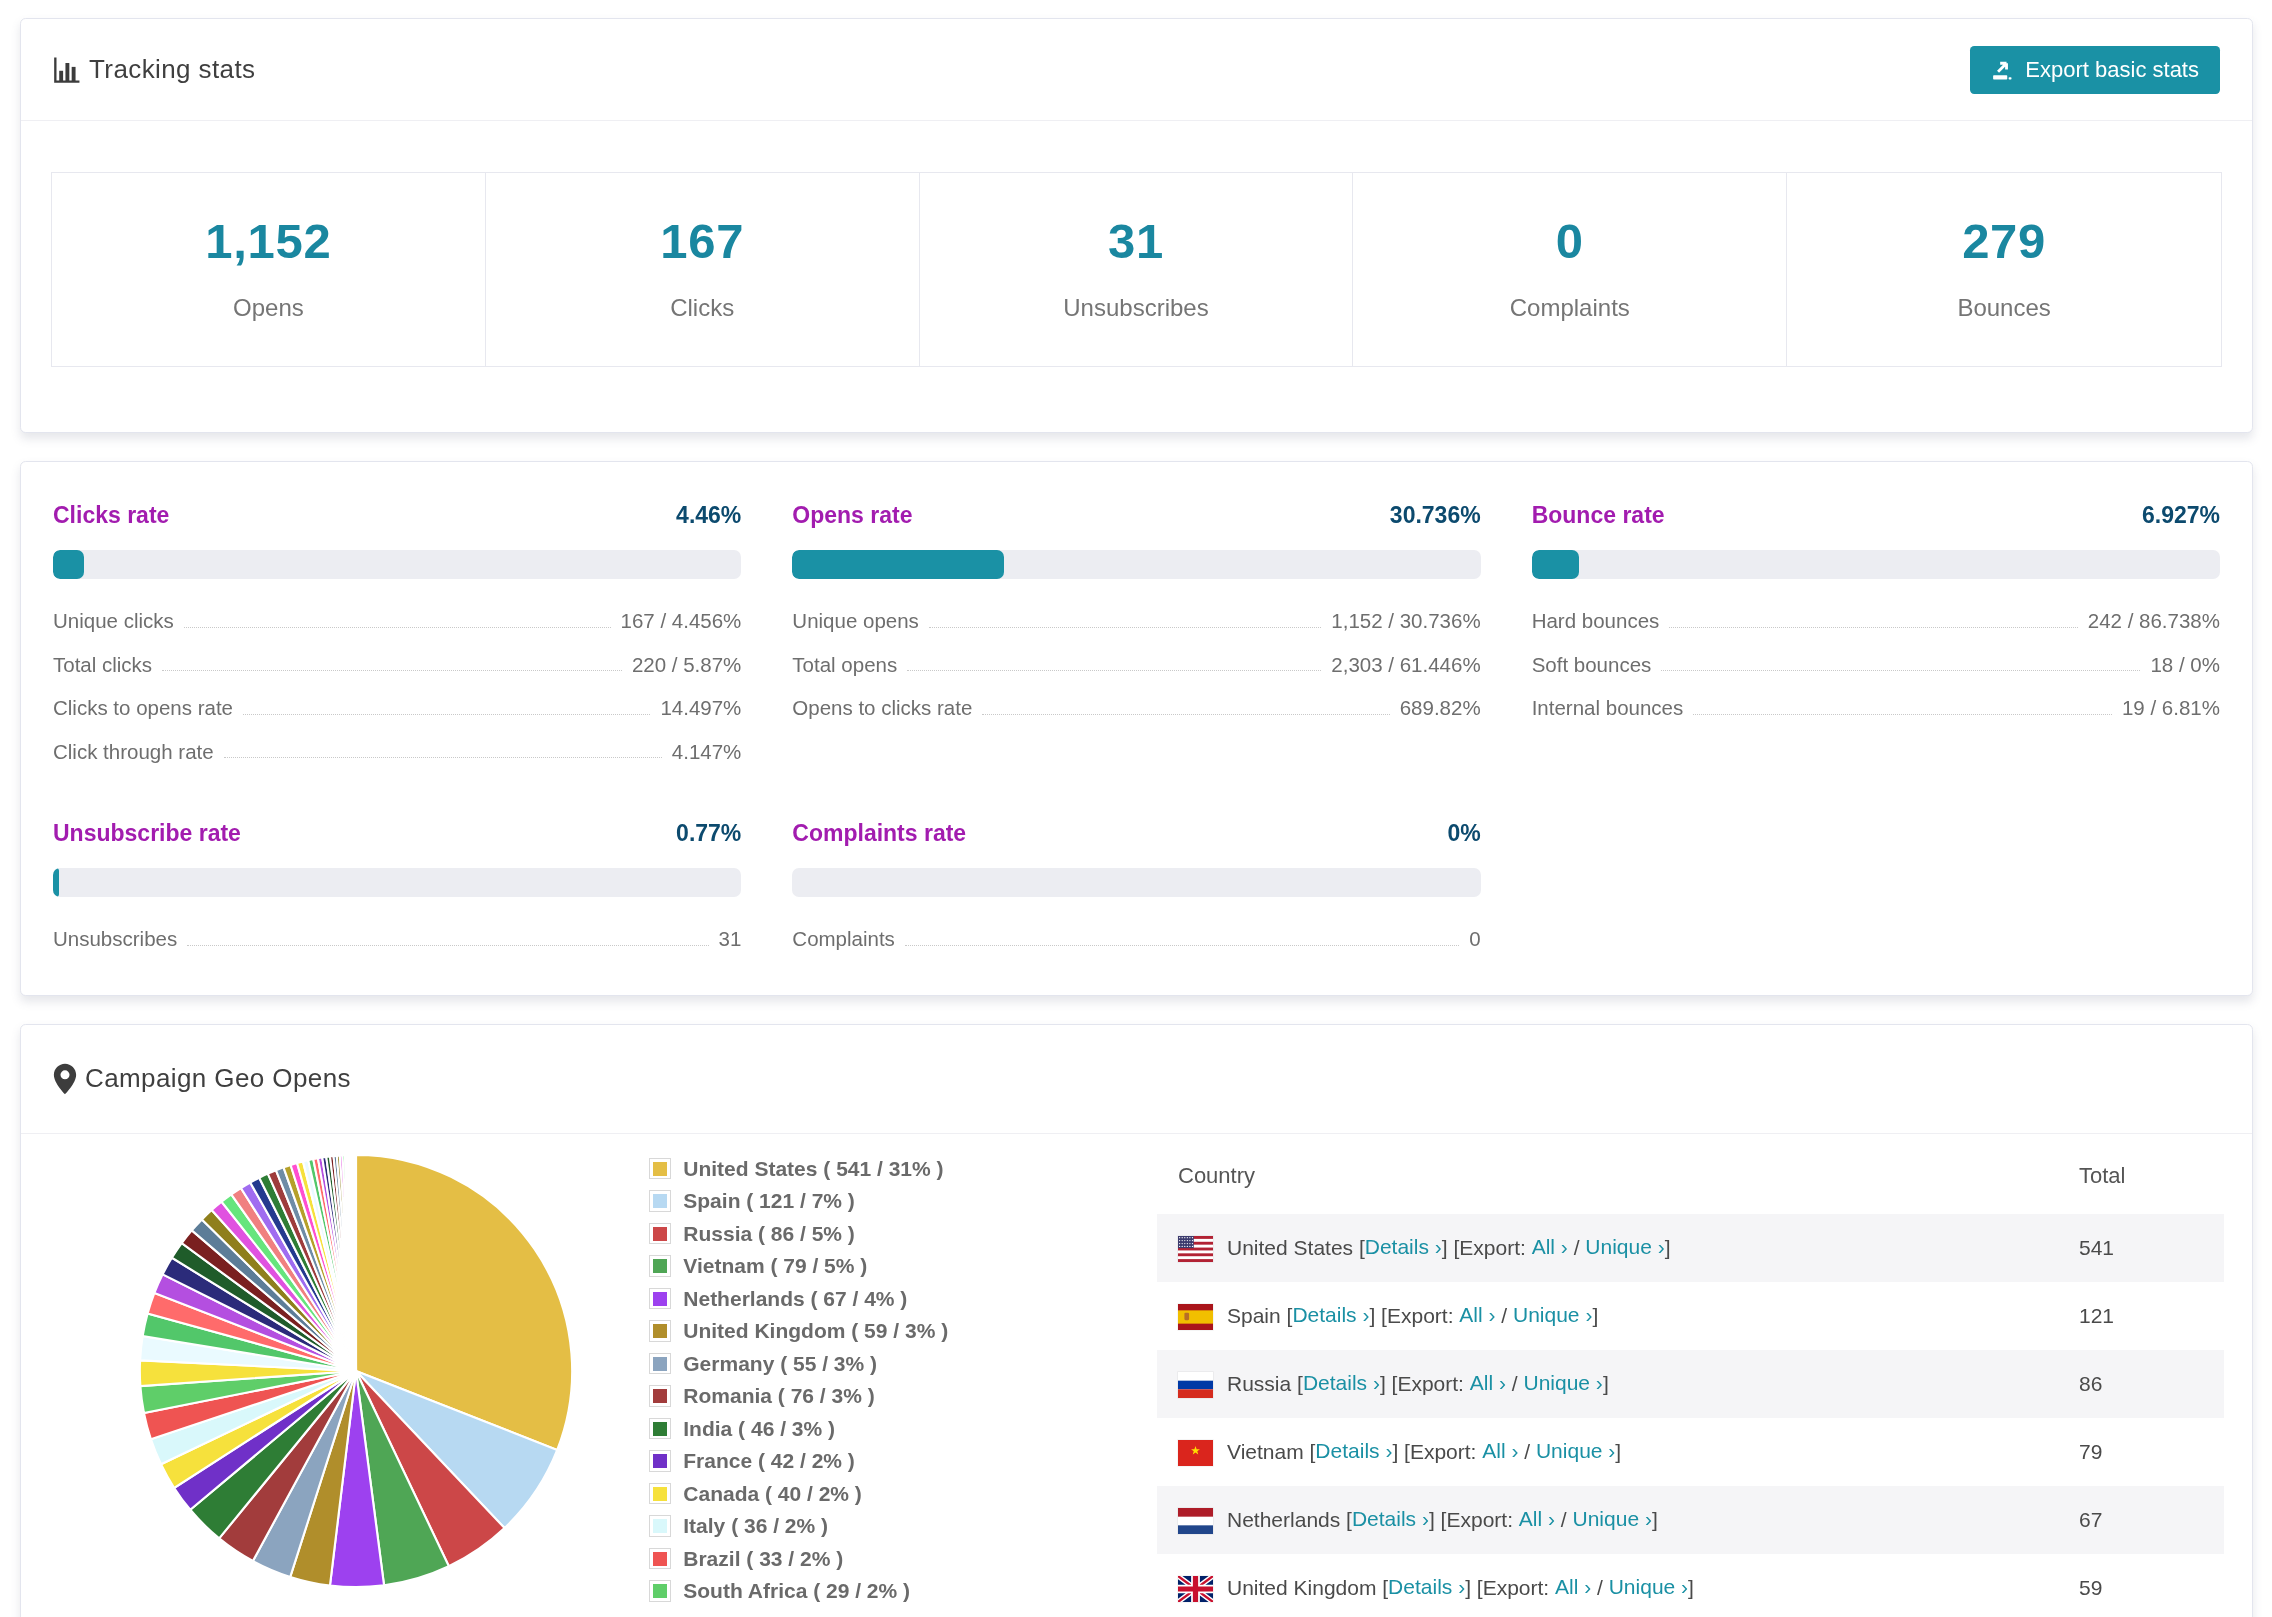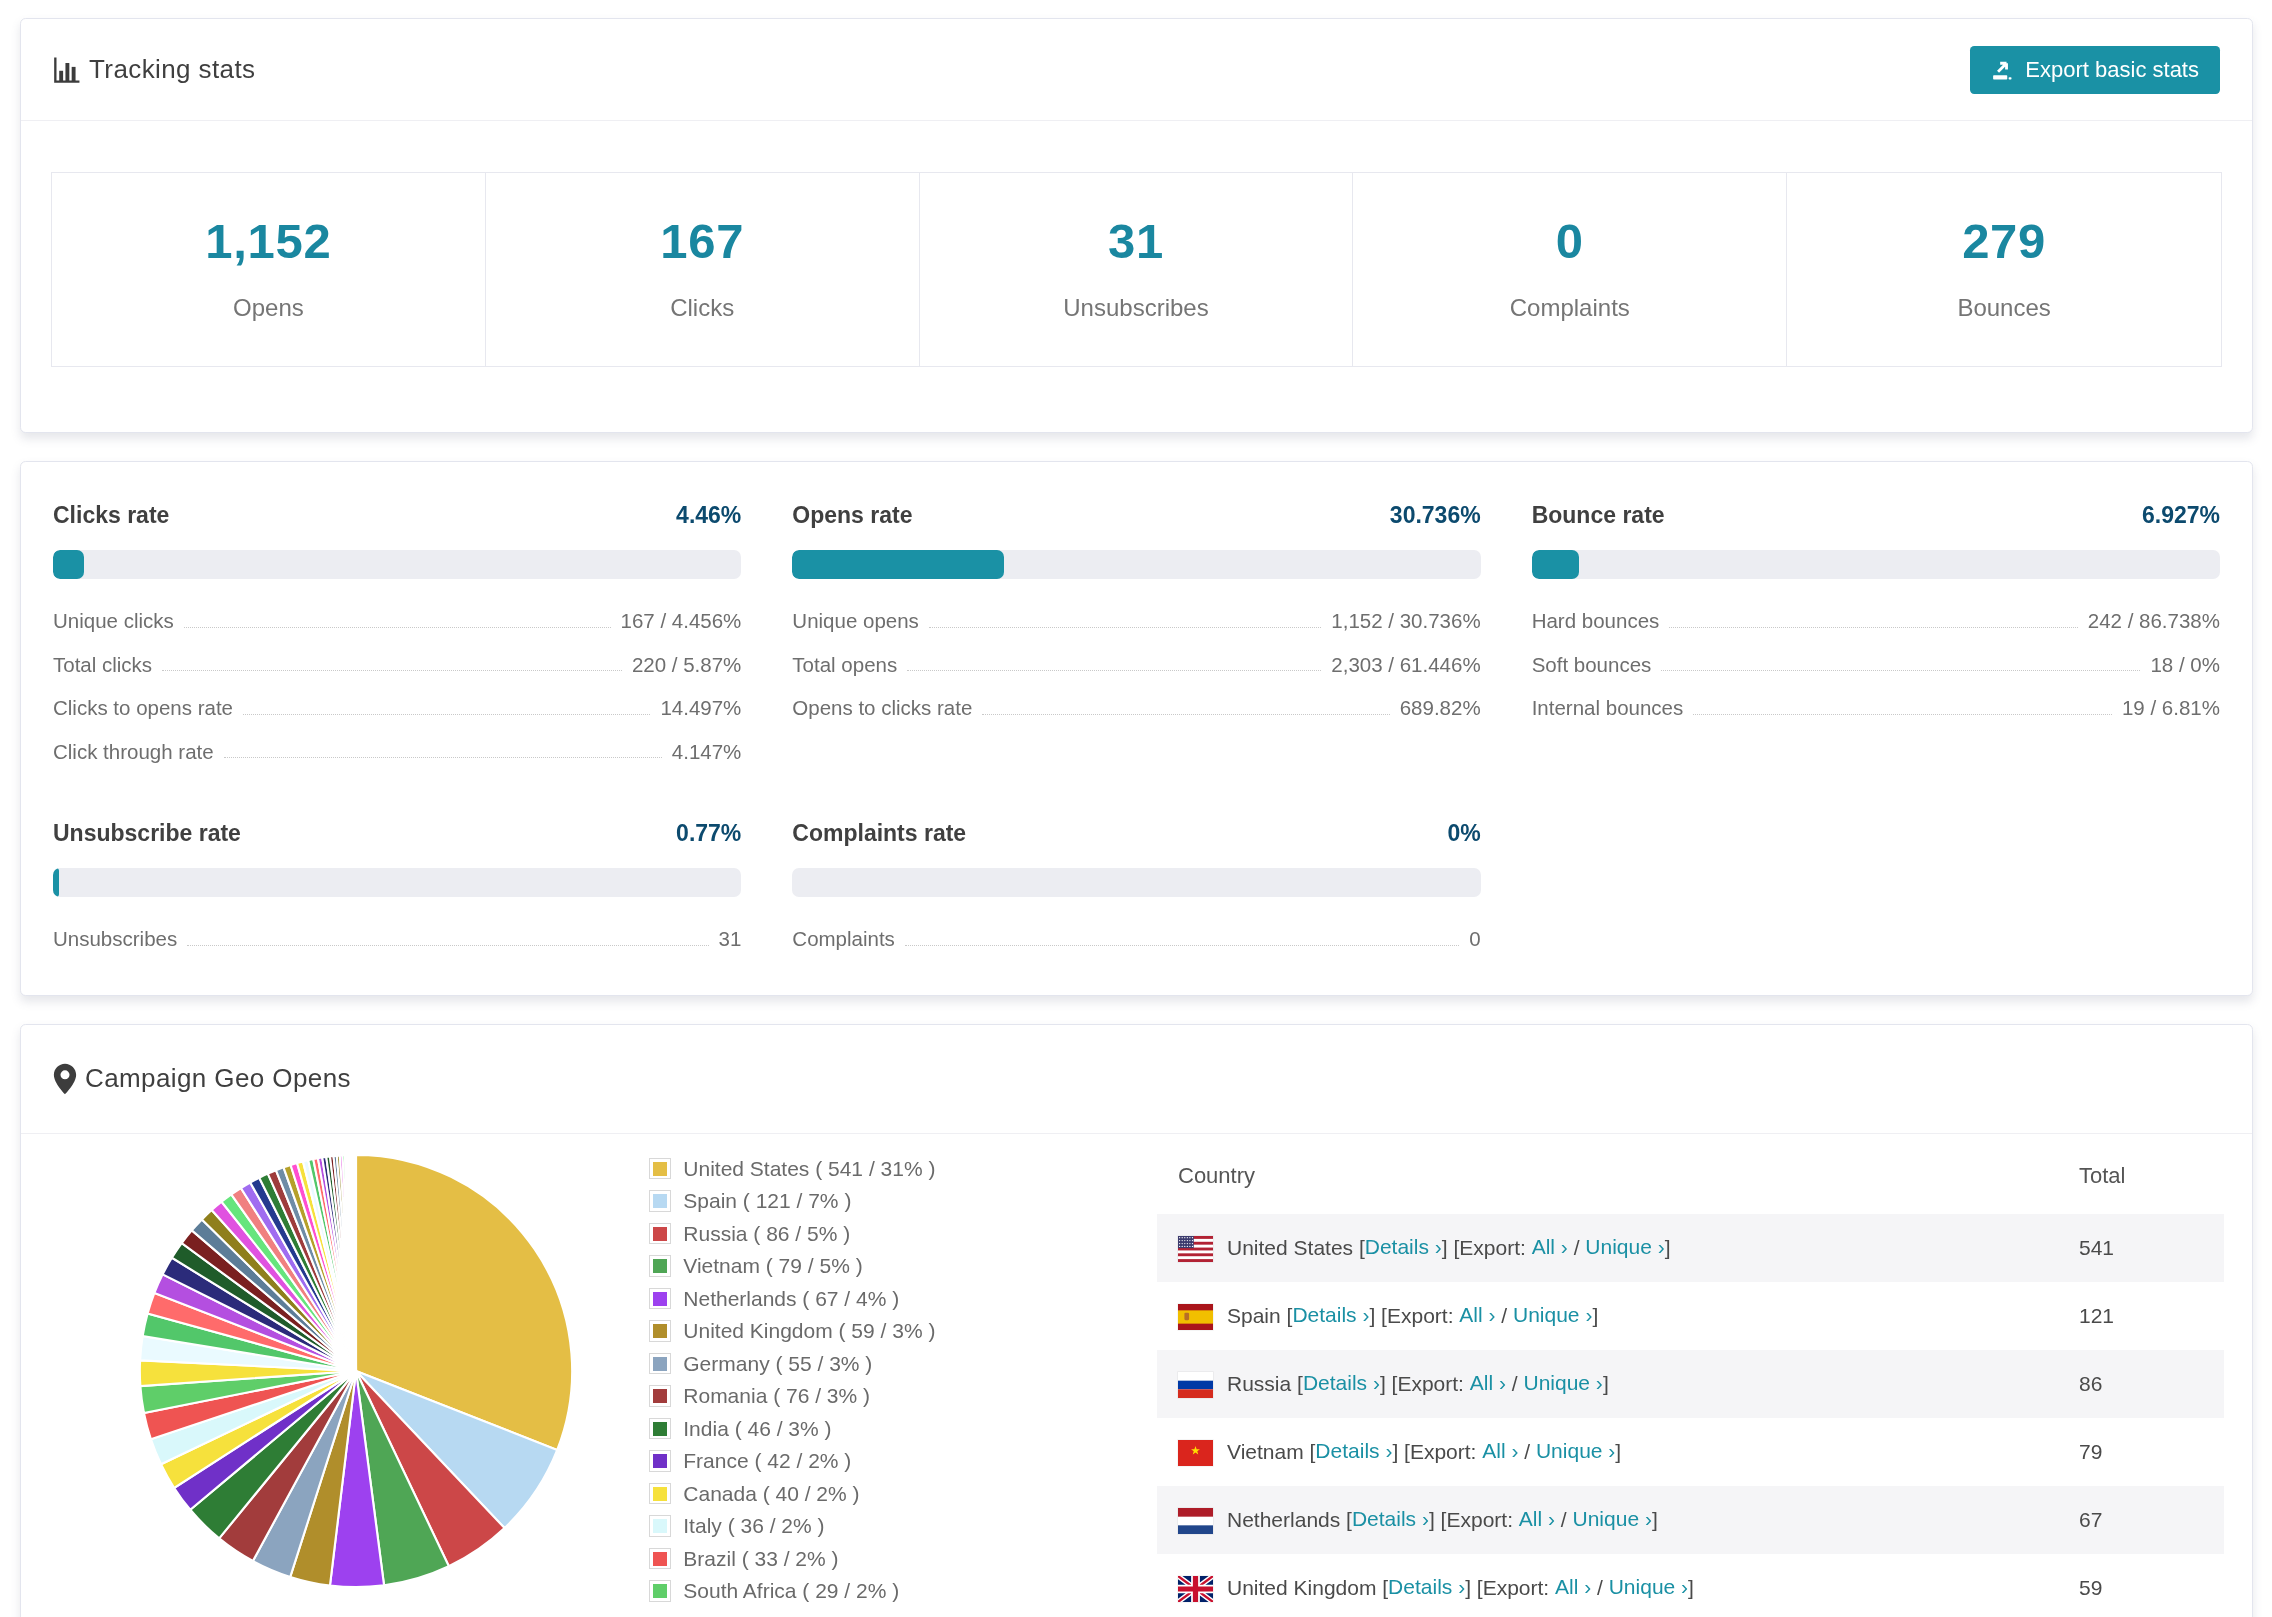--- a/index.html
+++ b/index.html
@@ -26,36 +26,36 @@
                   border:1.4px solid #e7e8ef; border-radius:0; }
   .sum-cell { text-align:center; padding:40px 0 44px; border-right:1.4px solid #e7e8ef; }
   .sum-cell:last-child { border-right:none; }
   .sum-num { font-size:49px; font-weight:700; color:#1a87a0; letter-spacing:0.7px; }
   .sum-lbl { margin-top:25px; font-size:24px; color:#757575; }
 
   
   .rates-card { padding:40px 32px 45px; }
   .rates-grid { display:grid; grid-template-columns:repeat(3,1fr); column-gap:51px; row-gap:58px; }
   .rate-head { display:flex; justify-content:space-between; align-items:baseline; }
-  .rate-title { font-size:23px; font-weight:700; color:#404040; }
+  .rate-title { font-size:23px; font-weight:700; color:#a21caf; }
   .rate-value { font-size:23px; font-weight:700; color:#0c4a6e; }
   .bar { margin-top:21px; height:29px; border-radius:7px; background:#ecedf2; position:relative; overflow:hidden; }
   .bar-fill { position:absolute; left:0; top:0; bottom:0; background:#1a91a5; border-radius:7px; }
   .rate-rows { margin-top:31px; }
   .rrow { display:flex; align-items:flex-end; margin-top:22px; font-size:20.5px; color:#6e6e6e; }
   .rrow:first-child { margin-top:0; }
   .rrow .lab, .rrow .val { line-height:1.05; white-space:nowrap; }
   .leader { flex:1; border-bottom:1.4px dotted #c9c9c9; margin:0 10px 4.2px; min-width:28px; }
 
   
   .geo-card { height:627px; overflow:hidden; }
   .geo-card .card-header { height:109px; }
   .geo-body { display:flex; align-items:flex-start; padding:0 28px 0 28px; }
   .pie-wrap { flex:none; width:438px; height:438px; margin:18.4px 0 0 88px; }
-  .legend { flex:none; width:381px; list-style:none; margin:22.6px 0 0 74px; }
+  .legend { flex:none; width:381px; list-style:none; margin:22.6px 0 0 74px;font-weight:bold; }
   .legend li { display:flex; align-items:center; margin-bottom:8.5px; font-size:21px; color:#6a6a6a; }
   .swatch { display:inline-flex; border:1.4px solid #d8d8d8; padding:2.8px; background:#fff; margin-right:12.7px; flex:none; }
   .swatch i { display:block; width:14px; height:14px; }
 
   .geo-table-wrap { flex:1; margin:10.6px 0 0 127px; }
   table { width:100%; border-collapse:collapse; }
   th { text-align:left; font-weight:400; color:#555; font-size:22px; padding:18.4px 14px 25.4px 21px; }
   th.total-col, td.total-col { width:166px; }
   td { font-size:21px; color:#4a4a4a; height:68px; padding:0 14px 0 21px; }
   tbody tr:nth-child(odd) { background:#f5f5f7; }

